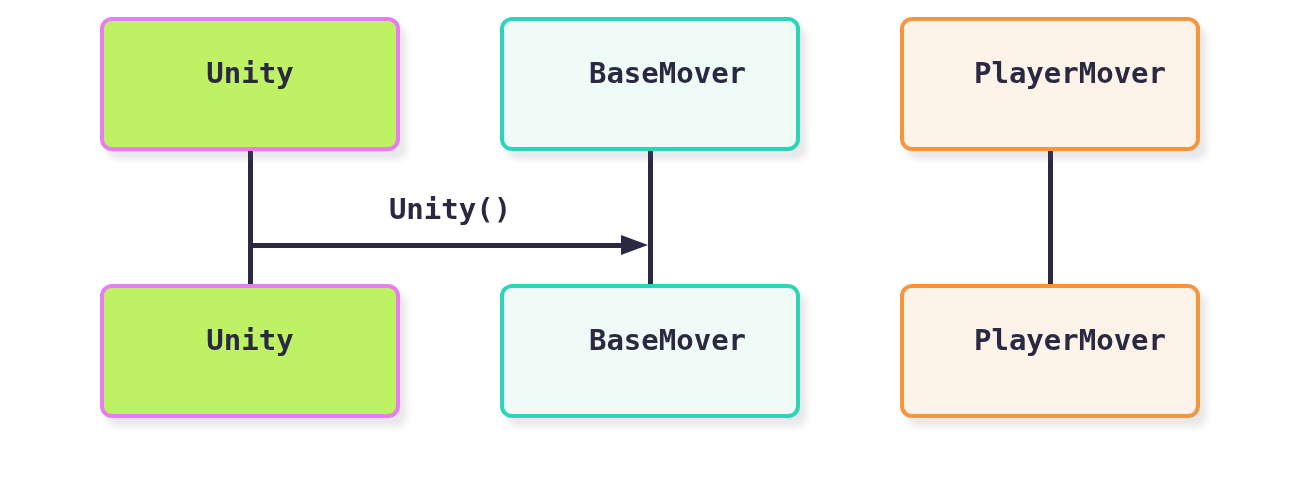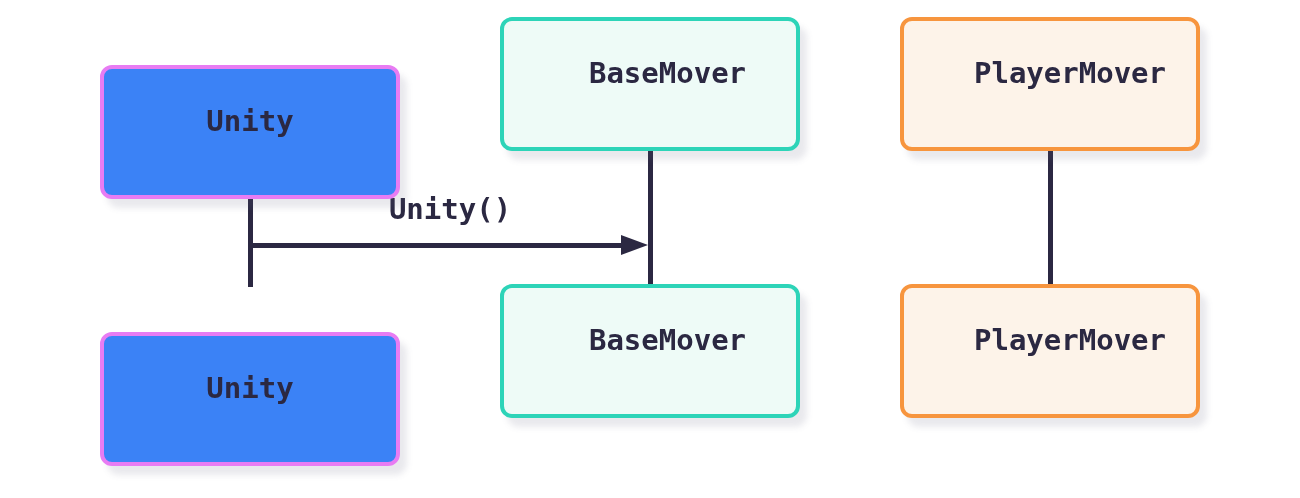--- a/index.html
+++ b/index.html
@@ -46,21 +46,21 @@
     color: #2b2842;
     letter-spacing: 0;
     white-space: nowrap;
   }
   .actor.row-top    { top: 17px; }
   .actor.row-bottom { top: 284px; }
   .actor.col-unity       { left: 100px; }
   .actor.col-basemover   { left: 500px; }
   .actor.col-playermover { left: 900px; padding-left: 40px; }
 
-  .actor.theme-pink   { border-color: #e87cf3; background: #3b82f6; margin-top: 48px; }
+  .actor.theme-pink   { border-color: #e87cf3; background: #bef264; }
   .actor.theme-teal   { border-color: #2dd4b8; background: #eefbf7; padding-left: 35px; }
   .actor.theme-orange { border-color: #f7953e; background: #fdf3e9; }
 
   
   .message-line {
     position: absolute;
     left: 250px;
     top: 243px;
     width: 376px;
     height: 5px;

